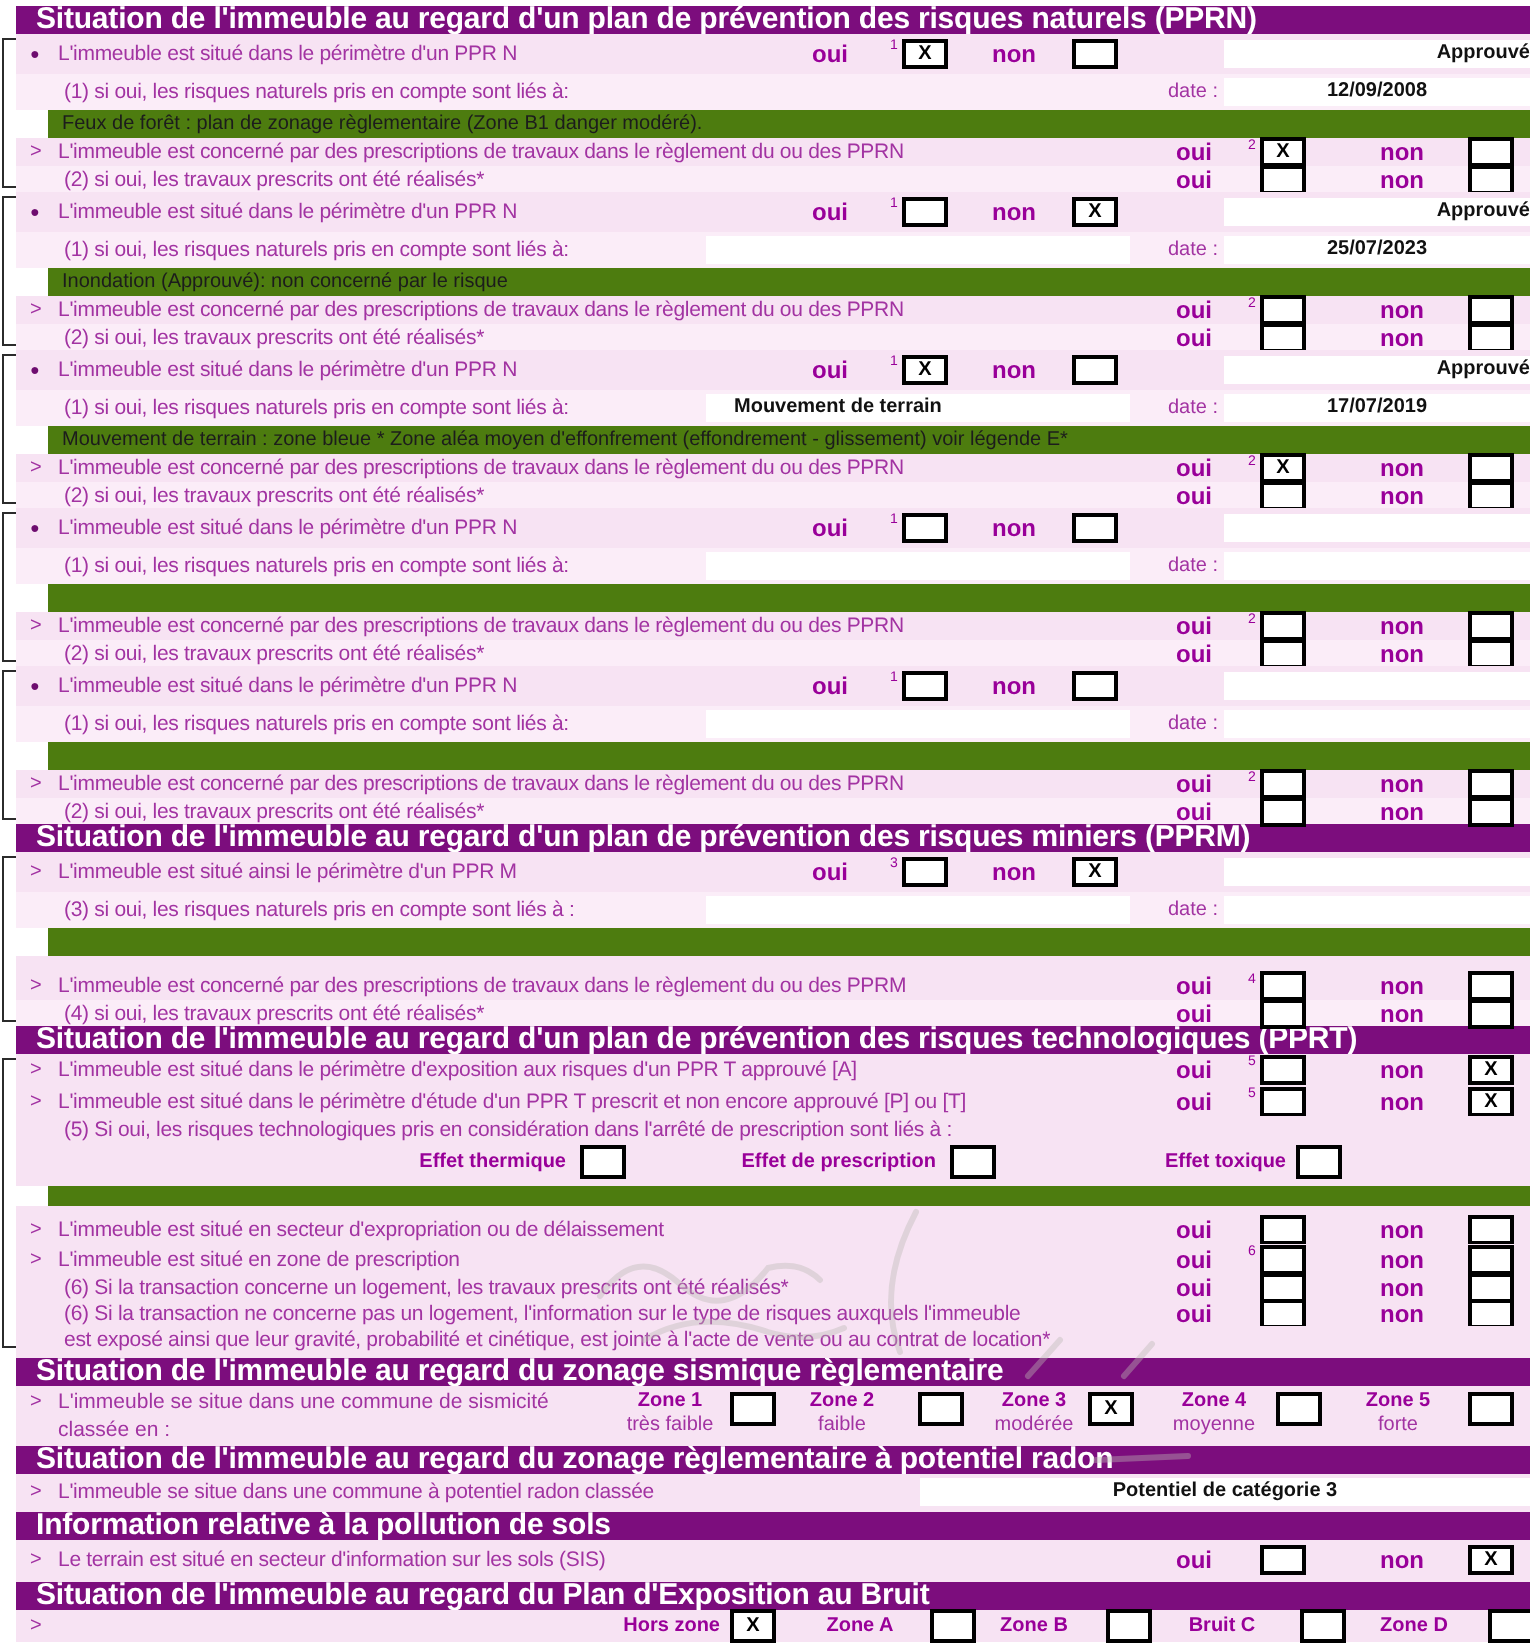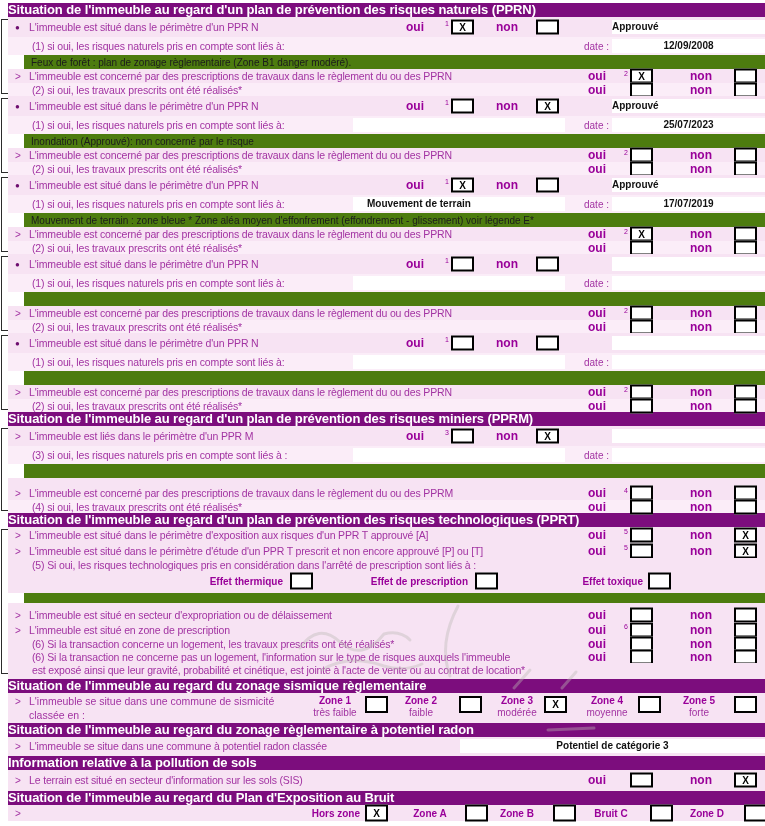--- a/index.html
+++ b/index.html
@@ -1,20 +1,20 @@
 <!DOCTYPE html>
 <html><head>
 <meta charset="utf-8">
 <style>
   html,body{margin:0;padding:0;background:#fff;}
   .sheet{position:relative;width:765px;height:826px;background:#fff;overflow:hidden;
          font-family:"Liberation Sans",sans-serif;}
   .inner{position:absolute;left:8px;top:3px;width:757px;}
-  .hdr{height:14px;background:#7c0d7d;color:#fff;font-weight:bold;font-size:13px;
-       line-height:14px;box-sizing:border-box;letter-spacing:-0.1px;}
+  .hdr{height:14px;background:#7c0d7d;color:#fff;font-weight:bold;font-size:15px;
+       line-height:14px;padding-left:10px;box-sizing:border-box;letter-spacing:-0.1px;}
   .row{position:relative;width:757px;background:#f7e3f3;}
   .bg2{background:#fbedf8;}
   .h20{height:20px}.h18{height:18px}.h16{height:16px}.h15{height:15px}
   .h14{height:14px}.h13{height:13px}.h30{height:30px}
   .gapP{width:757px;background:#f7e3f3;}
   .note{position:relative;background:#4d7c0f;width:749px;margin-left:16px;}
   .ntext{position:absolute;left:7px;top:50%;transform:translateY(-50%);
          color:#1c1c1c;font-size:10px;white-space:nowrap;}
   .m{position:absolute;top:50%;transform:translateY(-50%);}
   .bu{left:7px;color:#6e0d6f;font-size:8px;}
@@ -25,21 +25,21 @@
   .lbl{position:absolute;top:50%;transform:translateY(-50%);font-weight:bold;color:#990099;
        font-size:12px;text-align:left;}
   .sup{position:absolute;top:28%;transform:translateY(-50%);font-size:7px;color:#990099;}
   .bx{position:absolute;top:50%;transform:translateY(-50%);width:19px;height:11px;background:#fff;
       border:2px solid #000;color:#000;font-weight:bold;font-size:10px;line-height:11px;text-align:center;}
   .fld{position:absolute;top:50%;transform:translateY(-50%);background:#fff;color:#111;
        font-weight:bold;font-size:10px;}
   
   .pOui{left:398px;width:34px}.pSup{left:437px}.pBoxOui{left:443px}
   .pNon{left:488px;width:32px}.pBoxNon{left:528px}
-  .fStatus{left:604px;width:153px;height:14px;line-height:14px;text-align:left;}
+  .fStatus{left:604px;width:153px;height:14px;line-height:14px;text-align:right;}
   
   .fRisk{left:345px;width:212px;height:14px;line-height:14px;padding-left:14px;box-sizing:border-box;}
   .dateL{position:absolute;left:576px;top:50%;transform:translateY(-50%);color:#a233a2;font-size:10px;}
   .fDate{left:604px;width:153px;height:14px;line-height:14px;text-align:center;}
   
   .fOui{left:580px;width:32px}.fSup{left:616px}.fBoxOui{left:622px}
   .fNon{left:682px;width:32px}.fBoxNon{left:726px}
   
   .blk{position:relative;}
   .blk::before{content:"";position:absolute;left:-7px;top:2px;bottom:2px;width:6px;
@@ -264,21 +264,21 @@
       <span class="bx fBoxOui"></span>
       <span class="lbl fNon">non</span>
       <span class="bx fBoxNon"></span>
     </div>
   </div>
 
   <div class="hdr">Situation de l'immeuble au regard d'un plan de prévention des risques miniers (PPRM)</div>
   <div class="blk">
     <div class="row h20">
       <span class="m ar">&gt;</span>
-      <span class="q">L'immeuble est liés dans le périmètre d'un PPR M</span>
+      <span class="q">L'immeuble est situé ainsi le périmètre d'un PPR M</span>
       <span class="lbl pOui">oui</span>
       <span class="sup pSup">3</span>
       <span class="bx pBoxOui"></span>
       <span class="lbl pNon">non</span>
       <span class="bx pBoxNon">X</span>
       <span class="fld fStatus"></span>
     </div>
     <div class="row h18 bg2">
       <span class="q ind">(3) si oui, les risques naturels pris en compte sont liés à :</span>
       <span class="fld fRisk"></span>

